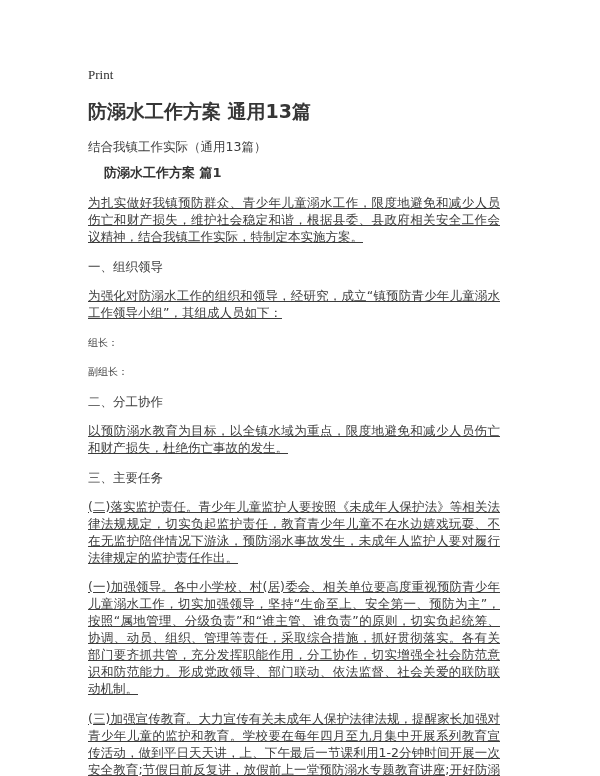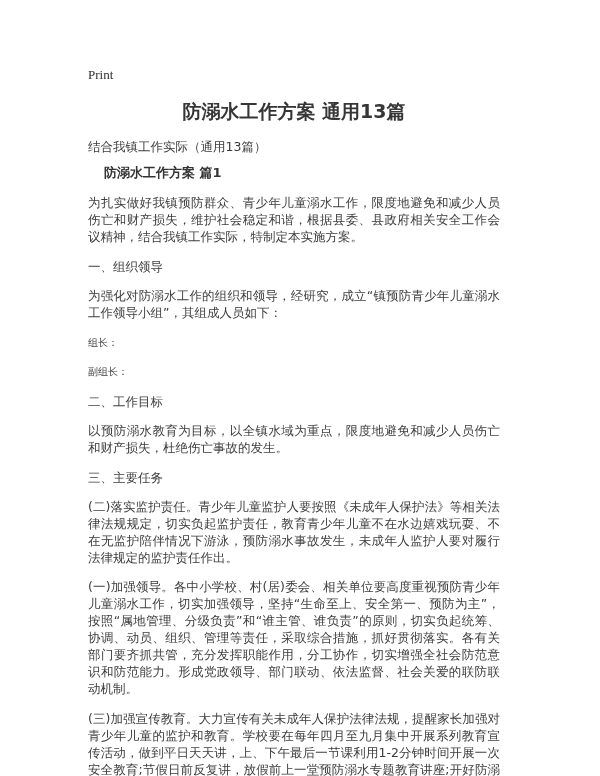--- a/index.html
+++ b/index.html
@@ -26,21 +26,20 @@
     display: inline-block;
     font-family: "Liberation Serif", serif;
     font-size: 13px;
     line-height: 15px;
     color: #303030;
     text-decoration: none;
     cursor: pointer;
   }
   .doc-title {
     margin: 15px 0 0 0;
-    text-align: center;
     font-size: 19px;
     line-height: 26px;
     font-weight: bold;
     color: #363636;
   }
   .doc-subtitle {
     margin-top: 14px;
     font-size: 12.5px;
     line-height: 17px;
     color: #3c3c3c;
@@ -52,20 +51,21 @@
     font-weight: bold;
     color: #343434;
     margin-left: 16px;
   }
   .para {
     margin-top: 12px;
     font-size: 12.5px;
     line-height: 17px;
     text-align: justify;
     color: #3c3c3c;
+    text-decoration: underline;
   }
   .sub-heading {
     margin-top: 13px;
     font-size: 12.5px;
     line-height: 17px;
     color: #3c3c3c;
   }
   .role-line {
     margin-top: 12px;
     font-size: 10px;
@@ -89,21 +89,21 @@
   <p class="para">为扎实做好我镇预防群众、青少年儿童溺水工作，限度地避免和减少人员伤亡和财产损失，维护社会稳定和谐，根据县委、县政府相关安全工作会议精神，结合我镇工作实际，特制定本实施方案。</p>
 
   <div class="sub-heading">一、组织领导</div>
 
   <p class="para">为强化对防溺水工作的组织和领导，经研究，成立“镇预防青少年儿童溺水工作领导小组”，其组成人员如下：</p>
 
   <div class="role-line">组长：</div>
 
   <div class="role-line">副组长：</div>
 
-  <div class="sub-heading">二、工作目标</div>
+  <div class="sub-heading">二、分工协作</div>
 
   <p class="para">以预防溺水教育为目标，以全镇水域为重点，限度地避免和减少人员伤亡和财产损失，杜绝伤亡事故的发生。</p>
 
   <div class="sub-heading">三、主要任务</div>
 
   <p class="para">(二)落实监护责任。青少年儿童监护人要按照《未成年人保护法》等相关法律法规规定，切实负起监护责任，教育青少年儿童不在水边嬉戏玩耍、不在无监护陪伴情况下游泳，预防溺水事故发生，未成年人监护人要对履行法律规定的监护责任作出。</p>
 
   <p class="para">(一)加强领导。各中小学校、村(居)委会、相关单位要高度重视预防青少年儿童溺水工作，切实加强领导，坚持“生命至上、安全第一、预防为主”，按照“属地管理、分级负责”和“谁主管、谁负责”的原则，切实负起统筹、协调、动员、组织、管理等责任，采取综合措施，抓好贯彻落实。各有关部门要齐抓共管，充分发挥职能作用，分工协作，切实增强全社会防范意识和防范能力。形成党政领导、部门联动、依法监督、社会关爱的联防联动机制。</p>
 
   <p class="para">(三)加强宣传教育。大力宣传有关未成年人保护法律法规，提醒家长加强对青少年儿童的监护和教育。学校要在每年四月至九月集中开展系列教育宣传活动，做到平日天天讲，上、下午最后一节课利用1-2分钟时间开展一次安全教育;节假日前反复讲，放假前上一堂预防溺水专题教育讲座;开好防溺水主题班会;为每个班级配备宣</p>

